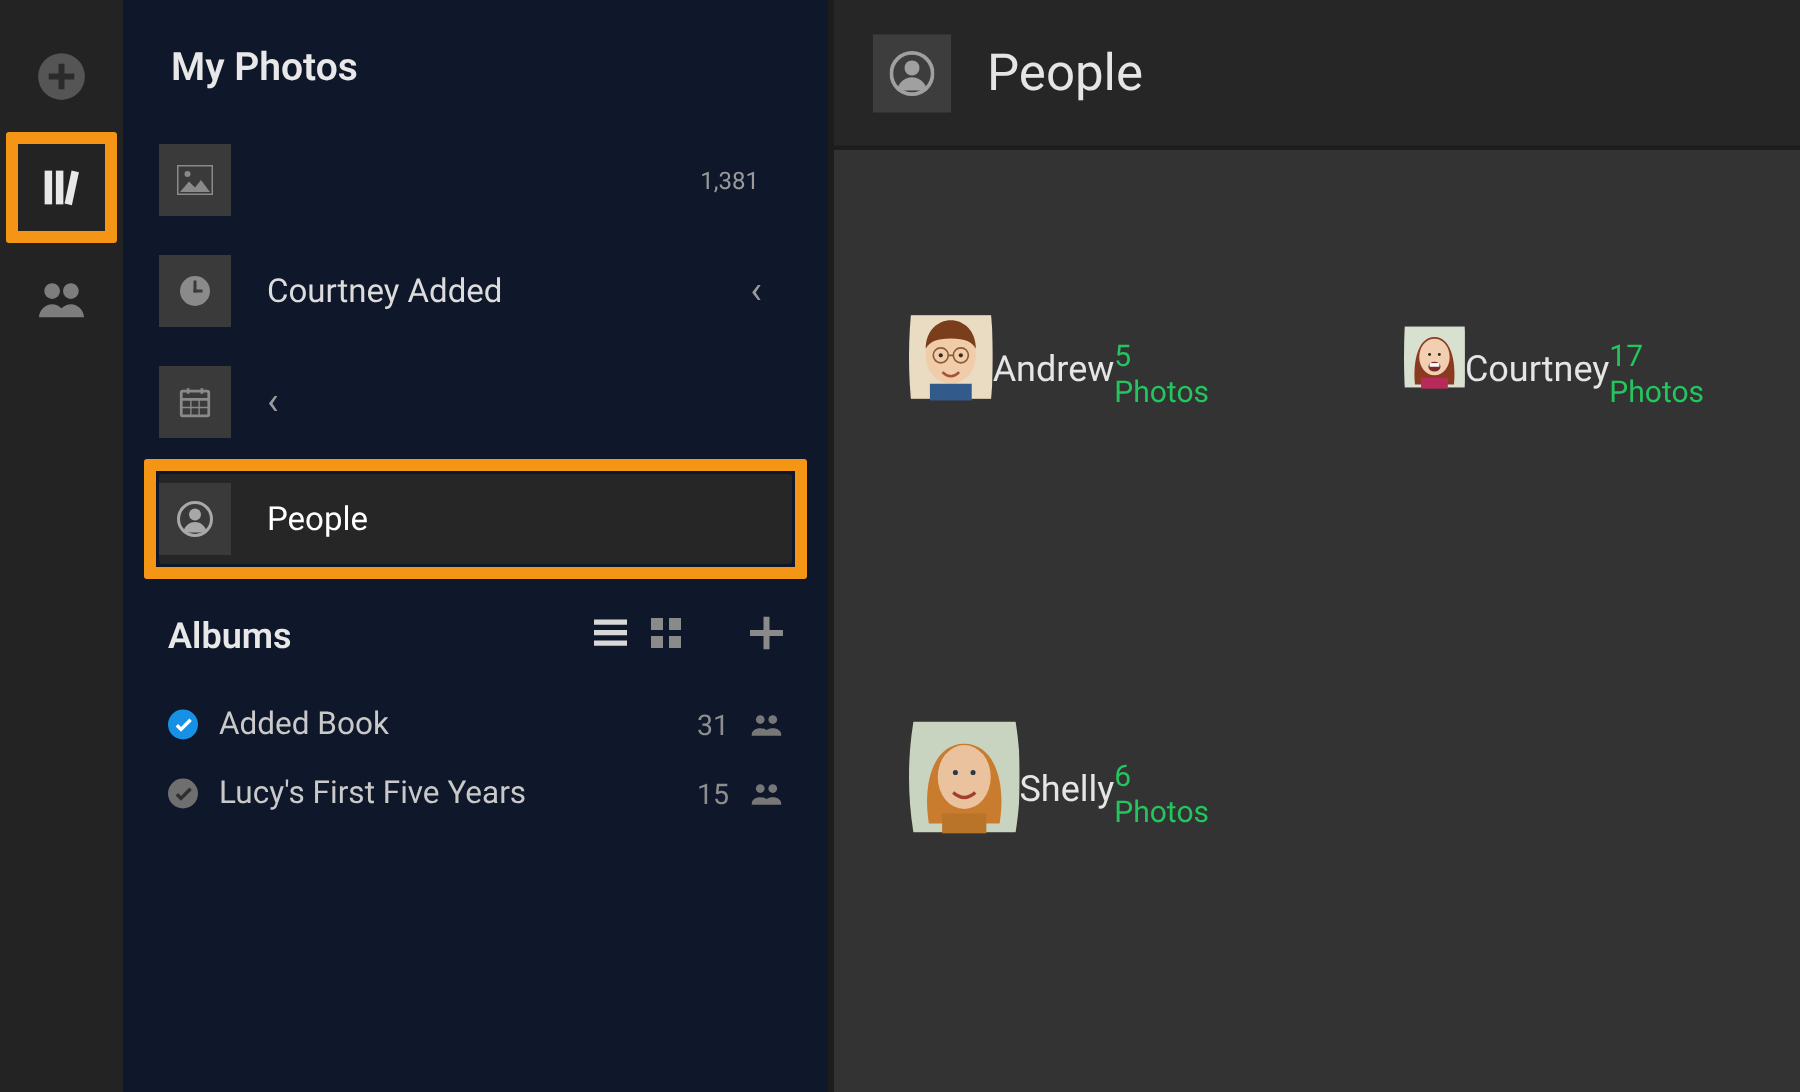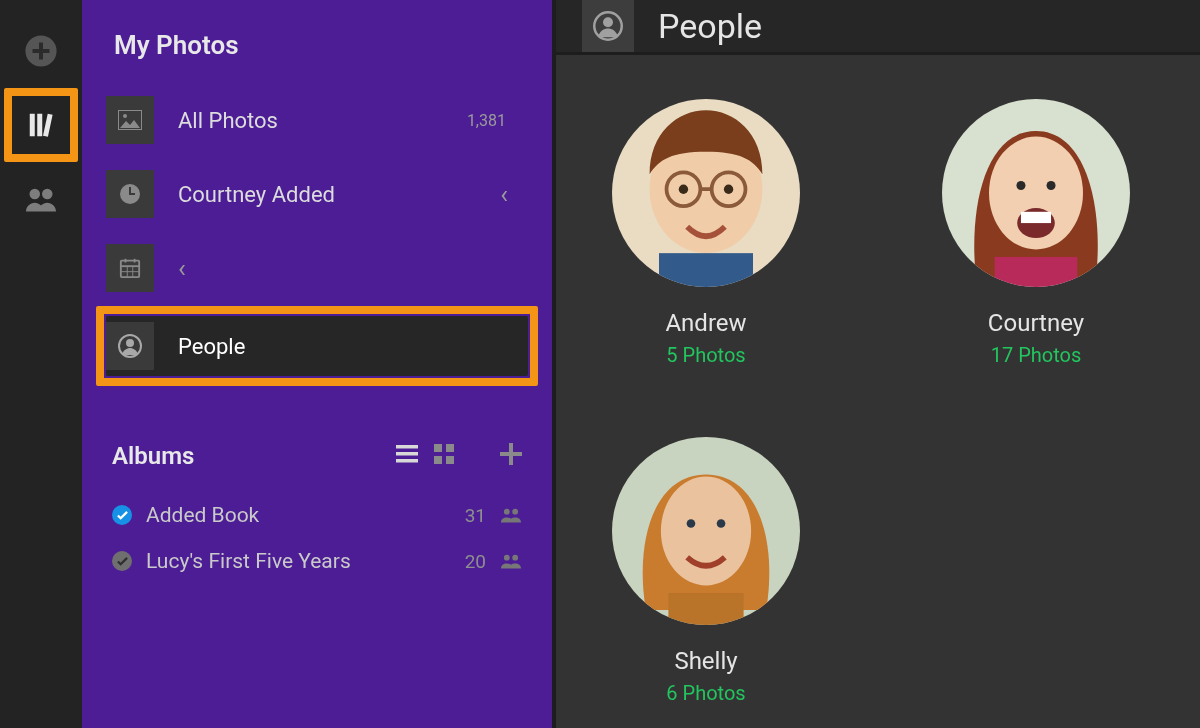--- a/index.html
+++ b/index.html
@@ -7,34 +7,34 @@
   .app { display:flex; width:100%; height:100%; }
 
   
   .rail { width:82px; background:#232323; display:flex; flex-direction:column; align-items:center; padding-top:26px; gap:24px; }
   .rail-btn { width:50px; height:50px; display:flex; align-items:center; justify-content:center; border-radius:4px; cursor:pointer; }
   .rail-btn svg { fill:#7d7d7d; }
   .rail-btn.highlight { position:relative; }
   .highlight-frame { position:absolute; inset:-12px; border:8px solid #f59516; border-radius:2px; pointer-events:none; }
 
   
-  .sidebar { width:474px; background:#4c1d95; display:flex; flex-direction:column; padding:30px 24px 0 24px; border-right:4px solid #1d1d1d; }
+  .sidebar { width:474px; background:#0f172a; display:flex; flex-direction:column; padding:30px 24px 0 24px; border-right:4px solid #1d1d1d; }
   .section-title { color:#e8e8e8; font-size:26px; font-weight:600; margin:0 0 30px 8px; }
 
   .nav-item { display:flex; align-items:center; height:60px; padding:0 14px 0 0; margin-bottom:14px; border-radius:2px; cursor:pointer; position:relative; }
   .nav-item .tile { width:48px; height:48px; background:#3a3a3a; display:flex; align-items:center; justify-content:center; margin-right:24px; }
   .nav-item .tile svg { fill:#8a8a8a; }
   .nav-item .label { flex:1; color:#dcdcdc; font-size:22px; }
   .nav-item .count { color:#9a9a9a; font-size:16px; margin-left:auto; padding-right:8px; }
   .nav-item .chev { color:#9a9a9a; font-size:26px; padding-right:6px; }
   .nav-item.active { background:#262626; }
   .nav-item.active .label { color:#ffffff; }
   .nav-highlight { position:absolute; inset:-10px; border:8px solid #f59516; border-radius:2px; pointer-events:none; }
 
-  .albums-block { margin-top:52px; }
+  .albums-block { margin-top:20px; }
   .albums-header { display:flex; align-items:center; margin:0 6px 22px 6px; }
   .albums-header .albums-title { color:#e8e8e8; font-size:24px; font-weight:600; flex:1; }
   .albums-header .view-icons { display:flex; align-items:center; gap:16px; }
   .albums-header svg { fill:#8a8a8a; }
 
   .album-row { display:flex; align-items:center; height:46px; padding:0 6px; cursor:pointer; }
   .album-row .status { width:20px; height:20px; border-radius:50%; background:#6f6f6f; margin-right:14px; display:flex; align-items:center; justify-content:center; }
   .album-row .status.blue { background:#1791e6; }
   .album-row .status svg { fill:#2f2f2f; }
   .album-row .aname { flex:1; color:#c9c9c9; font-size:21px; }
@@ -43,21 +43,21 @@
   .album-row .shared svg { fill:#777; }
 
   
   .main { flex:1; background:#333333; display:flex; flex-direction:column; }
   .main-header { height:100px; background:#262626; display:flex; align-items:center; padding:0 26px; gap:24px; border-bottom:3px solid #1d1d1d; }
   .main-header .htile { width:52px; height:52px; background:#3d3d3d; display:flex; align-items:center; justify-content:center; }
   .main-header .htile svg { fill:#9a9a9a; }
   .main-header .htitle { color:#e5e5e5; font-size:34px; font-weight:400; }
 
   .people-grid { flex:1; padding:44px 50px; display:flex; flex-wrap:wrap; gap:70px 130px; align-content:flex-start; }
-  .person { width:200px; display:flex; flex-direction:column; align-items:center; cursor:pointer; }
+  .person { width:200px; display:flex; align-items:center; cursor:pointer; }
   .face { width:188px; height:188px; border-radius:50%; overflow:hidden; margin-bottom:22px; }
   .face svg { width:100%; height:100%; display:block; }
   .person .pname { color:#e5e5e5; font-size:24px; margin-bottom:6px; }
   .person .pcount { color:#22c55e; font-size:20px; }
 </style>
 </head>
 <body>
 
 <div class="app">
 
@@ -90,21 +90,20 @@
     <div class="section-title">My Photos</div>
 
     <div class="nav-item">
       <div class="tile">
         <svg width="24" height="20" viewBox="0 0 24 20">
             <rect x="0" y="0" width="24" height="20" rx="1" fill="none" stroke="#8a8a8a" stroke-width="2"></rect>
             <circle cx="7" cy="6" r="2"></circle>
             <path d="M2 18l6-7 4 4 4-5 6 8z"></path>
           </svg>
       </div>
-      <div class="label">All Photos</div>
       <div class="count">1,381</div>
     </div>
 
     <div class="nav-item">
       <div class="tile">
         <svg width="24" height="24" viewBox="0 0 24 24">
             <circle cx="12" cy="12" r="10"></circle>
             <rect x="11" y="5" width="2" height="8" fill="#3a3a3a"></rect>
             <rect x="11" y="11" width="6" height="2" fill="#3a3a3a"></rect>
           </svg>
@@ -187,21 +186,21 @@
           </div>
       </div>
 
       <div class="album-row">
         <div class="status">
             <svg width="11" height="11" viewBox="0 0 12 12">
               <path d="M1 6l3 3 7-7" stroke="#2f2f2f" stroke-width="2.5" fill="none"></path>
             </svg>
           </div>
         <div class="aname">Lucy's First Five Years</div>
-        <div class="acount">20</div>
+        <div class="acount">15</div>
         <div class="shared">
             <svg width="20" height="16" viewBox="0 0 24 18">
               <circle cx="7" cy="5" r="3.5"></circle>
               <circle cx="17" cy="5" r="3.5"></circle>
               <path d="M0 18c0-4 3-6 7-6s7 2 7 6zM10 18c0-4 3-6 7-6s7 2 7 6z"></path>
             </svg>
           </div>
       </div>
 
     </div>

